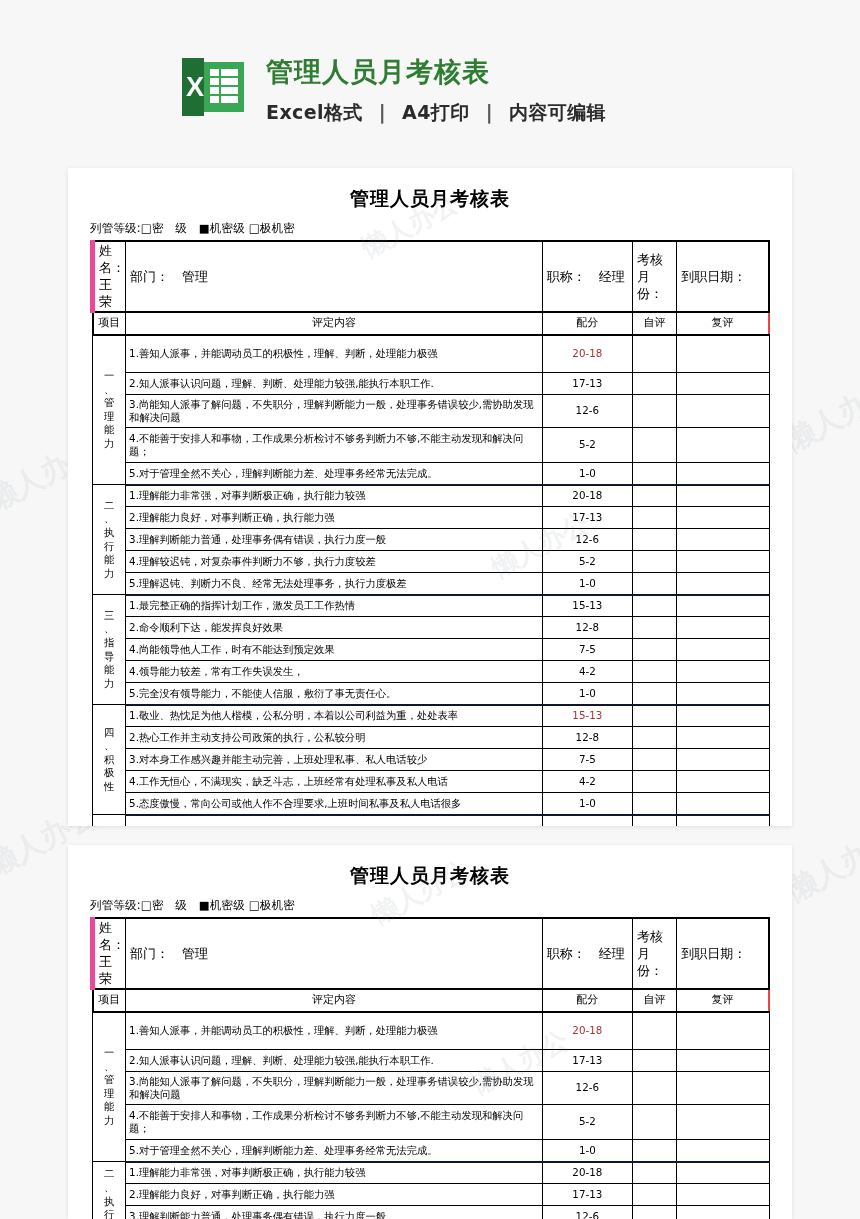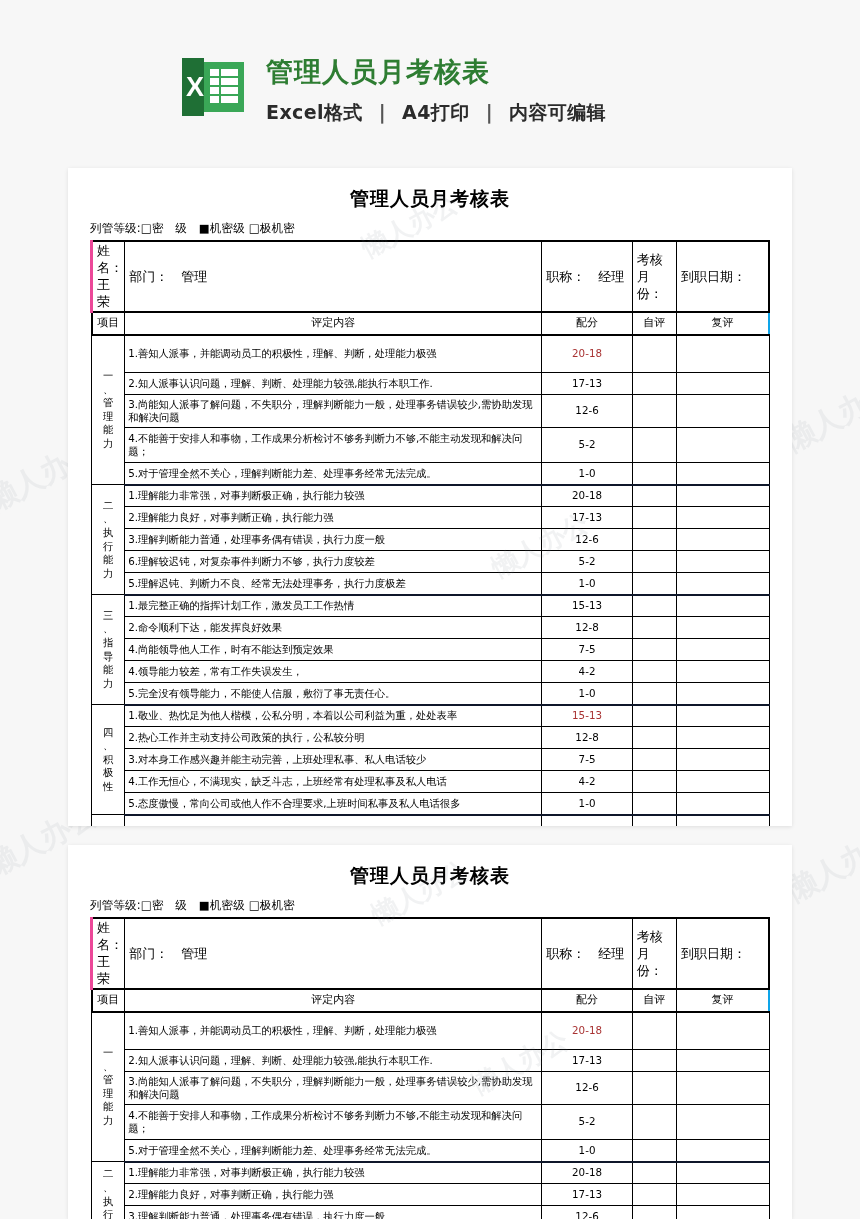--- a/index.html
+++ b/index.html
@@ -141,31 +141,31 @@
     background: transparent;
   }
   tr.info td {
     font-size: 13px;
     font-weight: normal;
     height: 22px;
     padding: 0 4px;
     border-top: 2px solid #000;
     border-bottom: 2px solid #000;
   }
-  tr.info td.b-left { border-left: 3px solid #ec4899; }
+  tr.info td.b-left { border-left: 5px solid #ec4899; }
   tr.info td.b-right { border-right: 2px solid #000; }
 
   tr.colhead td {
     text-align: center;
     font-size: 11px;
     height: 19px;
     border-bottom: 2px solid #000;
   }
   tr.colhead td.b-left { border-left: 2px solid #000; }
-  tr.colhead td.b-right { border-right: 2px solid #0ea5e9; }
+  tr.colhead td.b-right { border-right: 2px solid #ef4444; }
 
   td.cat {
     text-align: center;
     font-size: 10.5px;
     line-height: 1.12;
     width: 32px;
     border-left: 2px solid #000;
     border-right: 2px solid #000;
     vertical-align: middle;
     padding: 2px 1px;
@@ -344,21 +344,21 @@
             <td class="selfeval"></td>
             <td class="recheck"></td>
           </tr>
           <tr style="height: 22px;">
             <td class="content">3.理解判断能力普通，处理事务偶有错误，执行力度一般</td>
             <td class="score">12-6</td>
             <td class="selfeval"></td>
             <td class="recheck"></td>
           </tr>
           <tr style="height: 22px;">
-            <td class="content">6.理解较迟钝，对复杂事件判断力不够，执行力度较差</td>
+            <td class="content">4.理解较迟钝，对复杂事件判断力不够，执行力度较差</td>
             <td class="score">5-2</td>
             <td class="selfeval"></td>
             <td class="recheck"></td>
           </tr>
           <tr class="group-end" style="height: 22px;">
             <td class="content">5.理解迟钝、判断力不良、经常无法处理事务，执行力度极差</td>
             <td class="score">1-0</td>
             <td class="selfeval"></td>
             <td class="recheck"></td>
           </tr>

